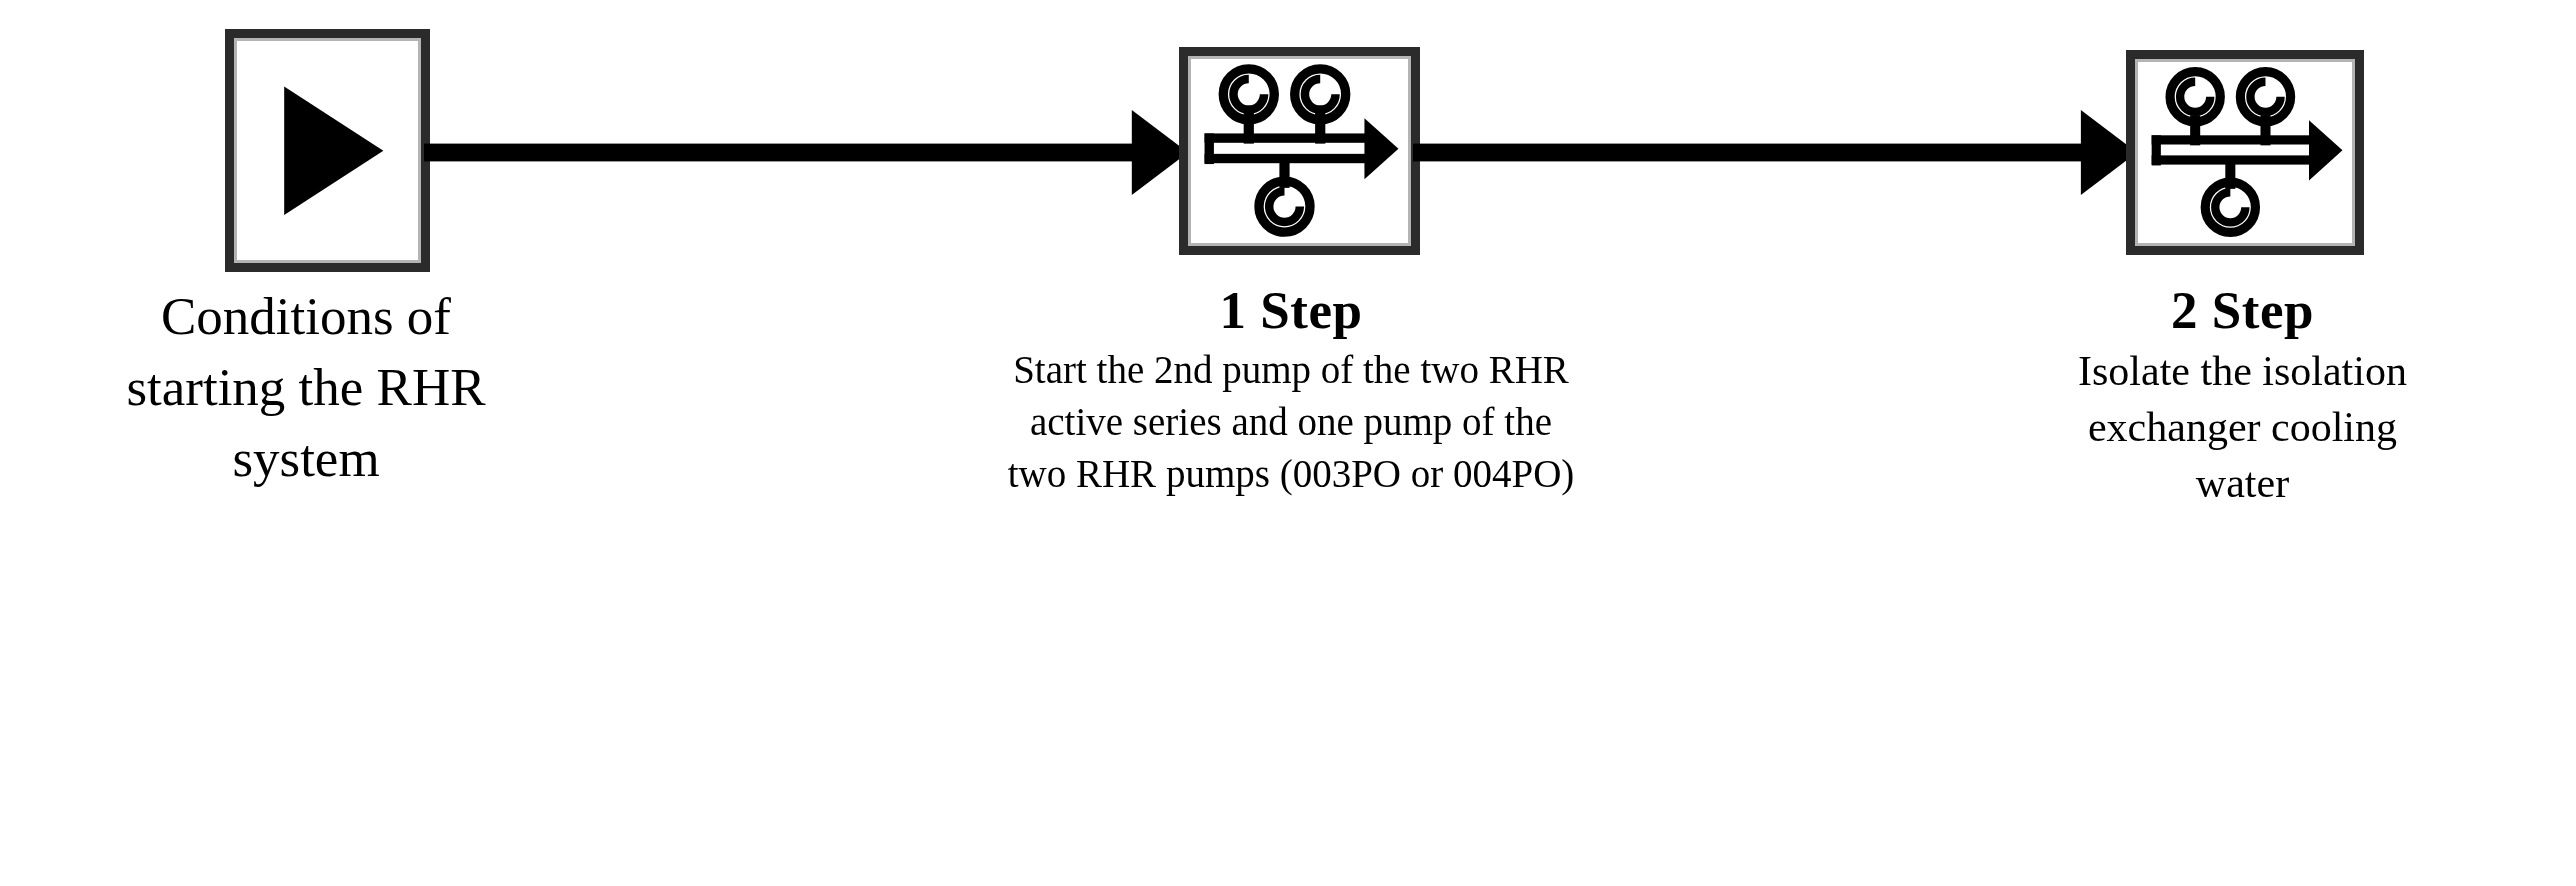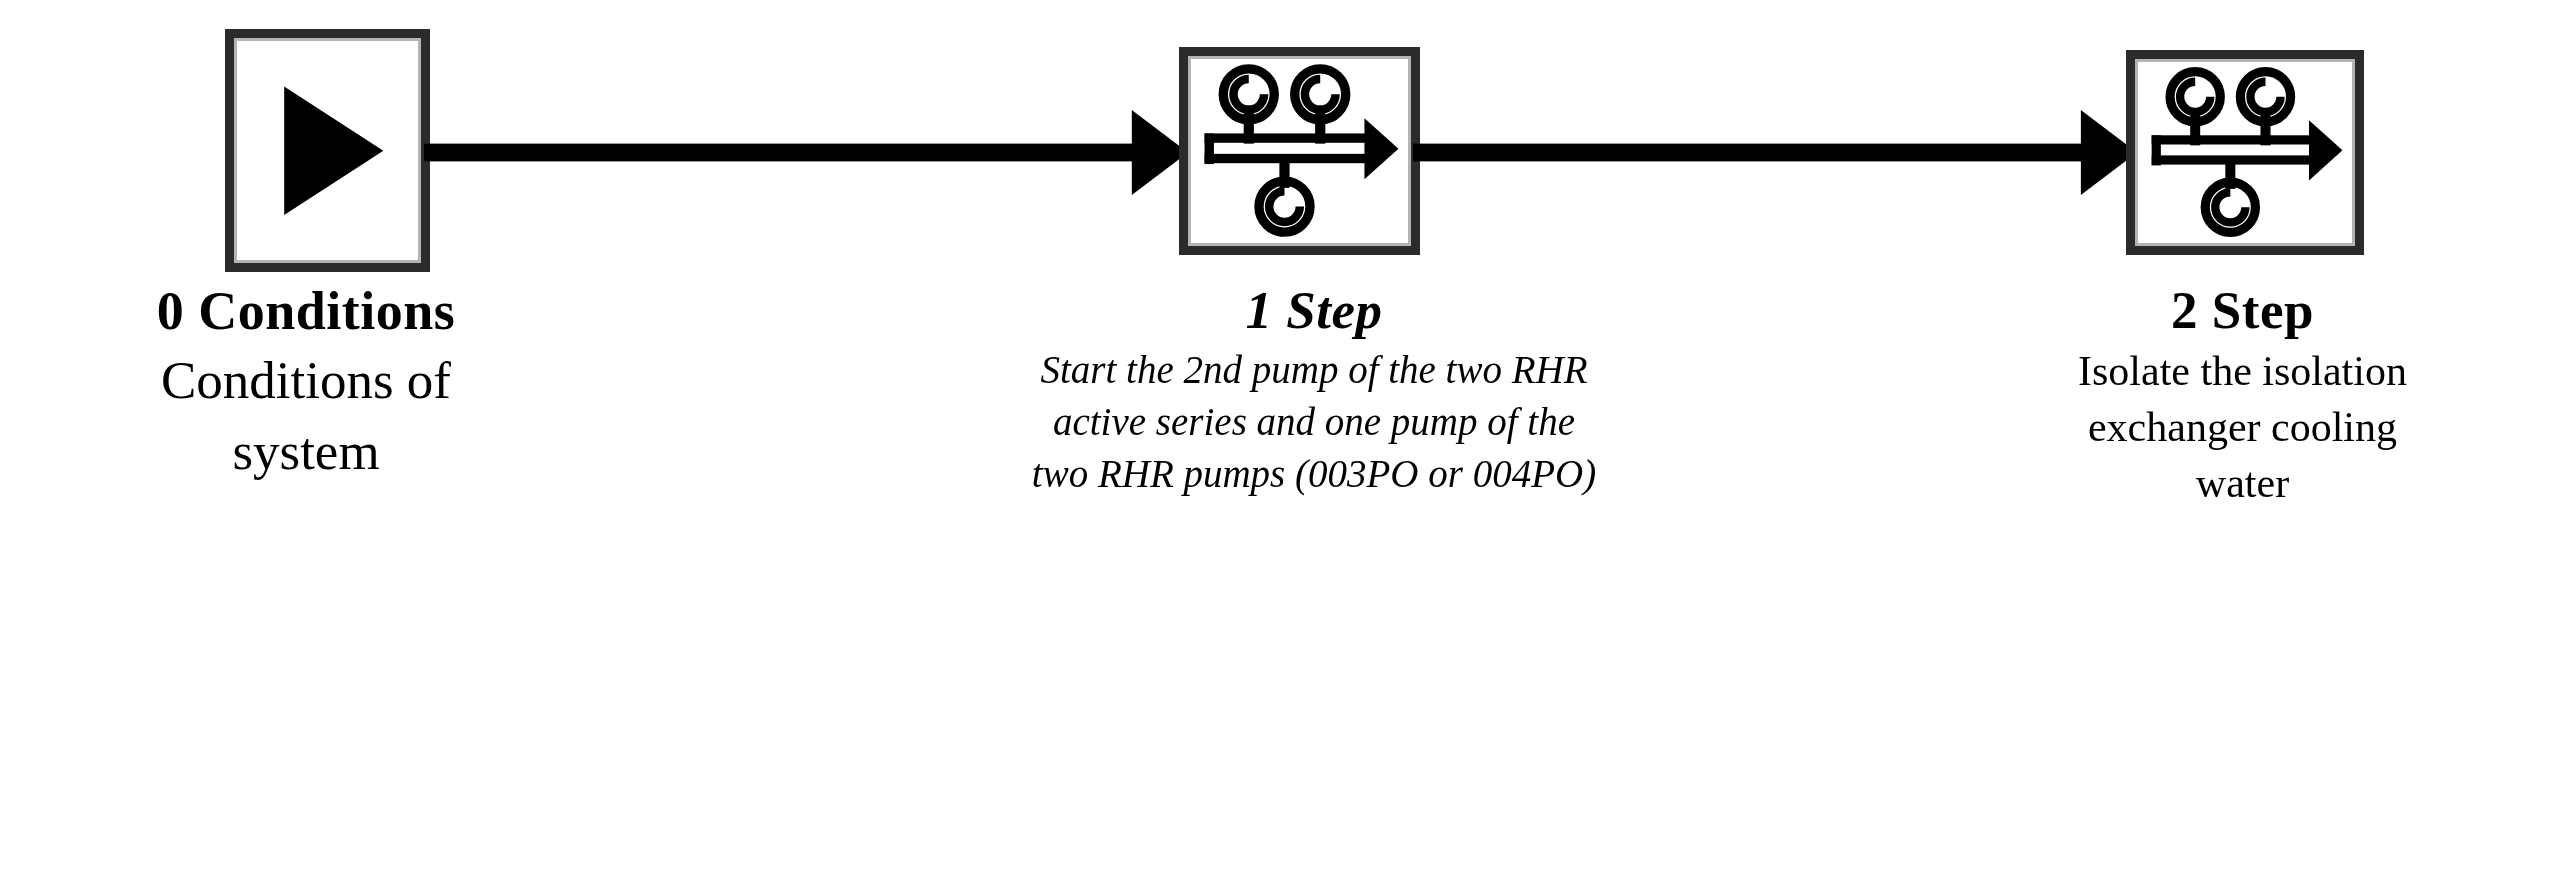--- a/index.html
+++ b/index.html
@@ -70,21 +70,21 @@
     top: 281px;
     width: 2576px;
     height: 606px;
   }
   .col {
     position: absolute;
     top: 0;
     text-align: center;
   }
   .col-0 { left: 20px;   width: 572px; }
-  .col-1 { left: 703px;  width: 1222px; font-style: italic; }
+  .col-1 { left: 680px;  width: 1222px; }
   .col-2 { left: 1927px; width: 631px; }
 
   .step-title {
     font-weight: bold;
     font-size: 54px;
     line-height: 1.12;
     letter-spacing: 0.5px;
     margin: 0 0 4px 0;
     white-space: nowrap;
   }
@@ -196,23 +196,23 @@
           </g>
         </svg>
       </div>
     </div>
 
   </div>
 
   <div class="columns">
 
     <div class="col col-0">
-      <div class="step-title">0 Conditions</div>
       <div class="step-desc">
         <div>Conditions of</div>
+        <div>starting the RHR</div>
         <div>system</div>
       </div>
     </div>
 
     <div class="col col-1">
       <div class="step-title">1 Step</div>
       <div class="step-desc">
         <div>Start the 2nd pump of the two RHR</div>
         <div>active series and one pump of the</div>
         <div>two RHR pumps (003PO or 004PO)</div>

